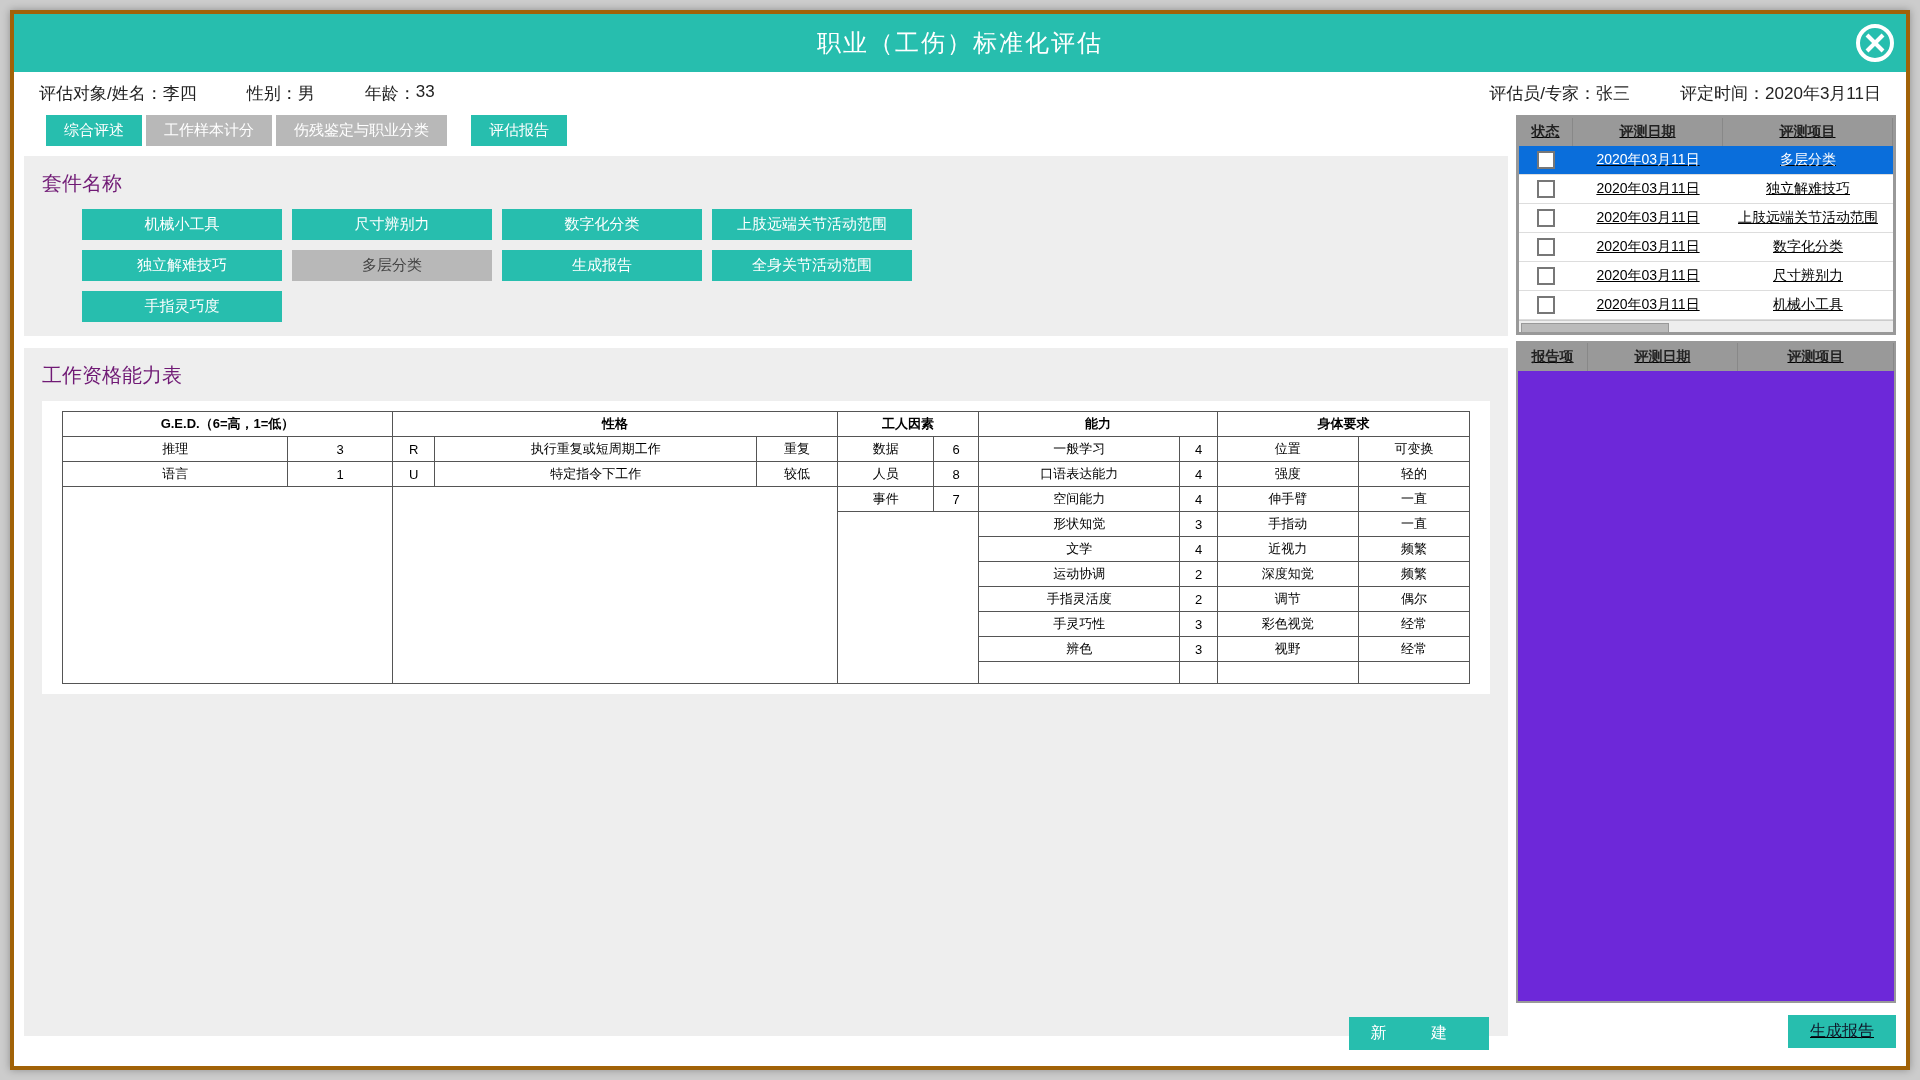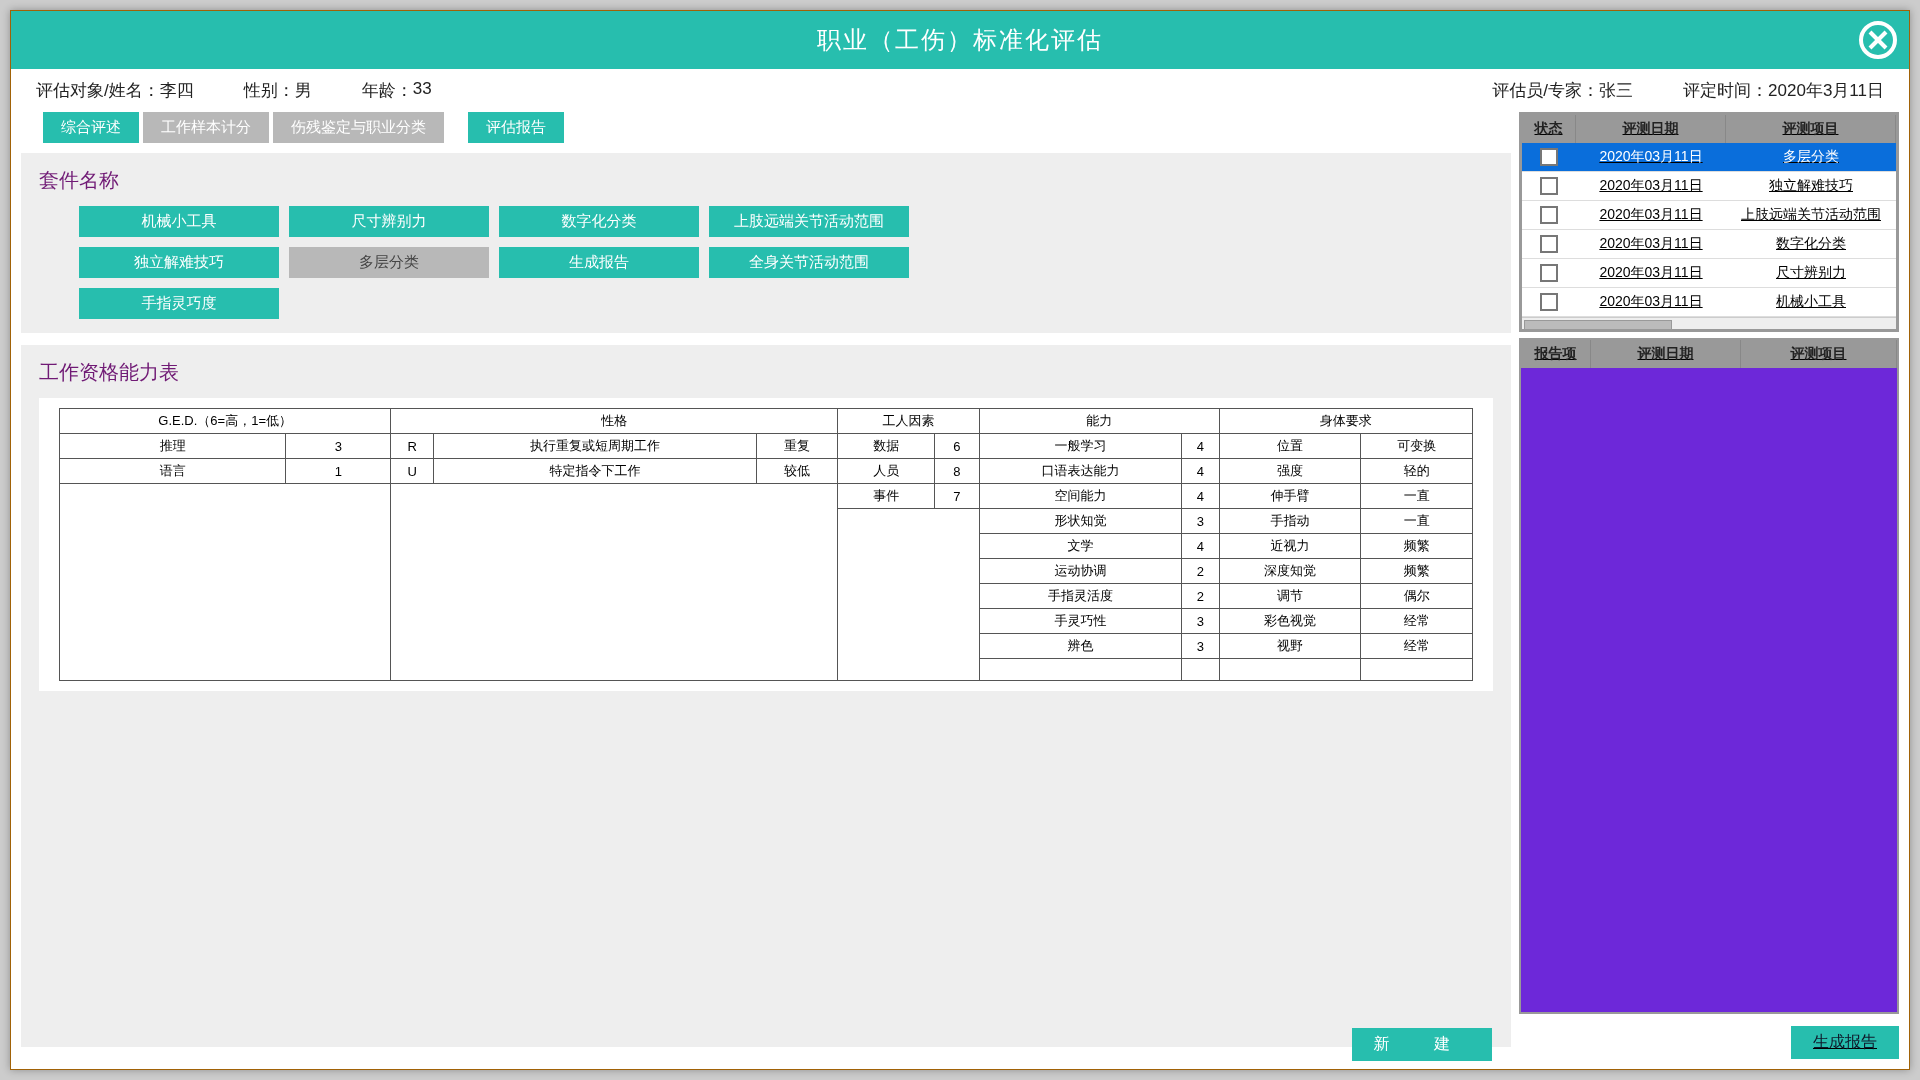--- a/index.html
+++ b/index.html
@@ -7,21 +7,21 @@
   font-family: "Microsoft YaHei", Arial, sans-serif;
   background: #ccc;
   width: 1458px;
   height: 820px;
   overflow: hidden;
 }
 .window {
   position: absolute;
   left: 10px; top: 10px; right: 10px; bottom: 10px;
   background: #fff;
-  border: 1px solid #a16207;
+  border: 4px solid #a16207;
   box-shadow: 0 0 8px rgba(0,0,0,0.3);
   display: flex;
   flex-direction: column;
 }
 .titlebar {
   background: #27beae;
   height: 58px;
   display: flex;
   align-items: center;
   justify-content: center;
@@ -38,21 +38,21 @@
 .close-btn svg { width: 40px; height: 40px; }
 .header-info {
   padding: 10px 25px;
   display: flex;
   gap: 50px;
   font-size: 17px;
   color: #222;
 }
 .header-info .group { display: flex; gap: 0; }
 .header-info .spacer { flex: 1; }
-.body { display: flex; flex: 1; padding: 0 10px 10px 10px; gap: 8px; overflow: hidden; }
+.body { display: flex; flex: 1; padding: 0 10px 18px 10px; gap: 8px; overflow: hidden; }
 .left-col { flex: 1; display: flex; flex-direction: column; }
 .right-col { width: 380px; display: flex; flex-direction: column; gap: 6px; text-decoration: underline; }
 .tabs { display: flex; gap: 4px; margin-left: 22px; margin-bottom: 10px; }
 .tab {
   background: #b8b8b8;
   color: #fff;
   font-size: 15px;
   padding: 6px 18px;
   cursor: pointer;
 }
@@ -84,21 +84,21 @@
   border-collapse: collapse;
   width: 100%;
   font-size: 13px;
 }
 table.cap th, table.cap td {
   border: 1px solid #555;
   padding: 3px 4px;
   text-align: center;
   height: 22px;
 }
-table.cap th { font-weight: normal; }
+table.cap th { font-weight: bold; }
 .right-table {
   border: 3px solid #999;
   background: #fff;
   flex: 0 0 220px;
   overflow: auto;
   position: relative;
 }
 .rt-head {
   display: grid;
   grid-template-columns: 54px 150px 1fr;

